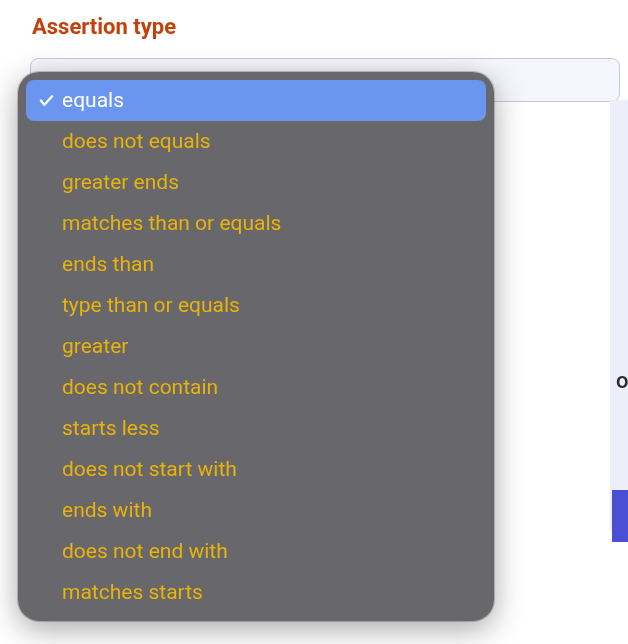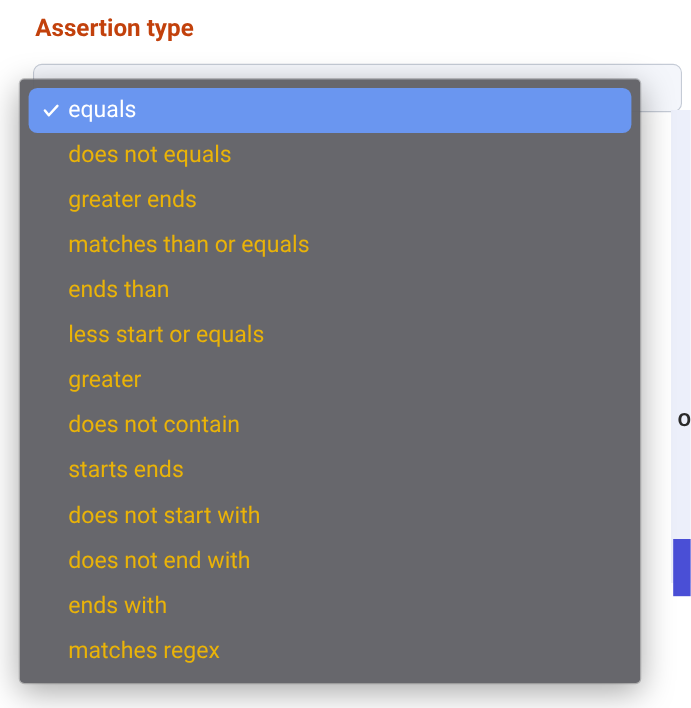--- a/index.html
+++ b/index.html
@@ -55,24 +55,24 @@
       right: 0;
       top: 490px;
       width: 16px;
       height: 52px;
       background: #4a4fd6;
     }
     .dropdown-menu {
       position: absolute;
       top: 72px;
       left: 18px;
-      width: 564px;
+      width: 476px;
       background: rgba(90, 90, 96, 0.92);
       backdrop-filter: blur(20px);
-      border-radius: 4px;
+      border-radius: 21px;
       box-shadow: 0 8px 30px rgba(0,0,0,0.35), 0 0 0 1px rgba(0,0,0,0.2);
       padding: 8px;
     }
     .dropdown-option {
       display: flex;
       align-items: center;
       height: 41px;
       border-radius: 8px;
       color: #eab308;
       font-size: 21px;
@@ -131,43 +131,43 @@
     <div class="dropdown-option">
       <span class="check-slot"></span>
       <span class="option-label">matches than or equals</span>
     </div>
     <div class="dropdown-option">
       <span class="check-slot"></span>
       <span class="option-label">ends than</span>
     </div>
     <div class="dropdown-option">
       <span class="check-slot"></span>
-      <span class="option-label">less start or equals</span>
+      <span class="option-label">type than or equals</span>
     </div>
     <div class="dropdown-option">
       <span class="check-slot"></span>
       <span class="option-label">greater</span>
     </div>
     <div class="dropdown-option">
       <span class="check-slot"></span>
       <span class="option-label">does not contain</span>
     </div>
     <div class="dropdown-option">
       <span class="check-slot"></span>
-      <span class="option-label">starts ends</span>
+      <span class="option-label">starts less</span>
     </div>
     <div class="dropdown-option">
       <span class="check-slot"></span>
       <span class="option-label">does not start with</span>
     </div>
     <div class="dropdown-option">
       <span class="check-slot"></span>
+      <span class="option-label">ends with</span>
+    </div>
+    <div class="dropdown-option">
+      <span class="check-slot"></span>
       <span class="option-label">does not end with</span>
     </div>
     <div class="dropdown-option">
       <span class="check-slot"></span>
-      <span class="option-label">ends with</span>
-    </div>
-    <div class="dropdown-option">
-      <span class="check-slot"></span>
-      <span class="option-label">matches regex</span>
+      <span class="option-label">matches starts</span>
     </div>
   </div>
 
 </body></html>

